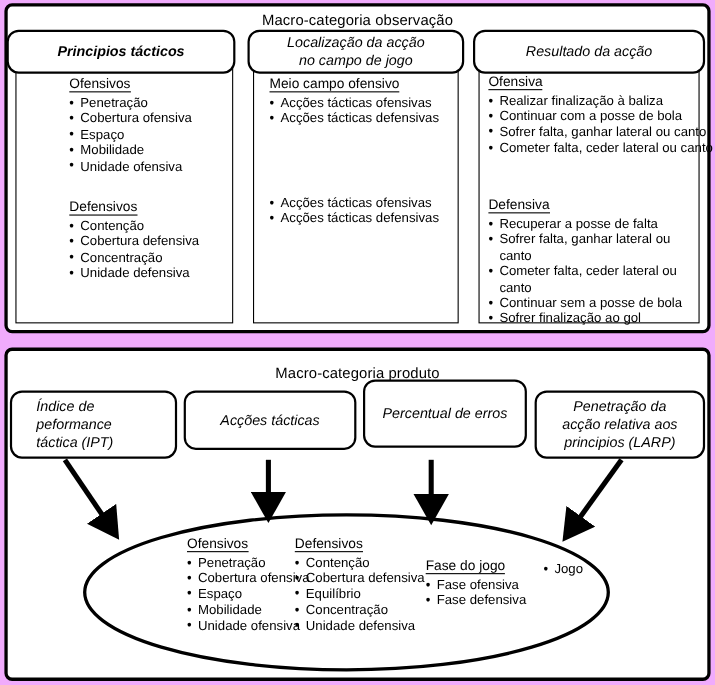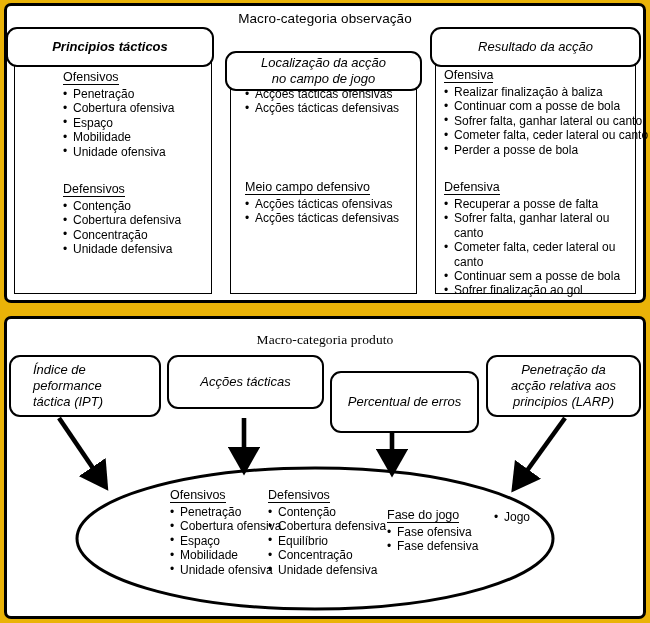--- a/index.html
+++ b/index.html
@@ -13,21 +13,21 @@
     font-family: "Liberation Sans", sans-serif;
     color: #000000;
     -webkit-font-smoothing: antialiased;
   }
 
   .page {
     position: relative;
     width: 650px;
     height: 623px;
     overflow: hidden;
-    background: #eab308;
+    background: #f0abfc;
   }
 
   
   .macro-frame {
     position: absolute;
     border: 3px solid #000;
     border-radius: 7px;
     background: #fff;
     box-sizing: border-box;
   }
@@ -36,21 +36,21 @@
 
   .macro-title {
     position: absolute;
     left: 0; right: 0;
     text-align: center;
     font-size: 13.5px;
     letter-spacing: 0.1px;
     white-space: nowrap;
   }
   #macro-observacao .macro-title { top: 5px; }
-  #macro-produto   .macro-title { top: 13px; font-family: Liberation Serif, serif; }
+  #macro-produto   .macro-title { top: 13px; }
 
   
   .capsule {
     position: absolute;
     border: 2.6px solid #000;
     border-radius: 11px;
     background: #fff;
     box-sizing: border-box;
     display: flex;
     align-items: center;
@@ -62,27 +62,27 @@
     z-index: 3;
   }
   .capsule.left-al {
     justify-content: flex-start;
     text-align: left;
     padding-left: 22px;
   }
 
   
   #cap-principios  { left: 6px;   top: 27px; width: 208px; height: 40px; font-weight: bold; }
-  #cap-localizacao { left: 225px; top: 27px; width: 197px; height: 40px; margin-top: 24px; }
+  #cap-localizacao { left: 225px; top: 27px; width: 197px; height: 40px; }
   #cap-resultado   { left: 430px; top: 27px; width: 211px; height: 40px; }
 
   
   #cap-ipt        { left: 9px;   top: 355px; width: 152px; height: 62px; }
   #cap-acoes      { left: 167px; top: 355px; width: 157px; height: 54px; }
-  #cap-percentual { left: 330px; top: 371px; width: 149px; height: 62px; }
+  #cap-percentual { left: 330px; top: 345px; width: 149px; height: 62px; }
   #cap-larp       { left: 486px; top: 355px; width: 155px; height: 62px; }
 
   
   .col-box {
     position: absolute;
     border: 1.6px solid #000;
     background: #fff;
     box-sizing: border-box;
     z-index: 1;
   }
@@ -206,37 +206,35 @@
 
   <div class="col-box" id="col-localizacao">
     <div class="group" id="g-meio-of">
       <div class="group-title">Meio campo ofensivo</div>
       <ul class="bullets">
         <li>Acções tácticas ofensivas</li>
         <li>Acções tácticas defensivas</li>
       </ul>
     </div>
     <div class="group" id="g-meio-def">
-      <div class="group-title">Meio campo defensivo</div>
       <ul class="bullets">
         <li>Acções tácticas ofensivas</li>
         <li>Acções tácticas defensivas</li>
       </ul>
     </div>
   </div>
 
   <div class="col-box" id="col-resultado">
     <div class="group" id="g-res-of">
       <div class="group-title">Ofensiva</div>
       <ul class="bullets">
         <li>Realizar finalização à baliza</li>
         <li>Continuar com a posse de bola</li>
         <li>Sofrer falta, ganhar lateral ou canto</li>
         <li>Cometer falta, ceder lateral ou canto</li>
-        <li>Perder a posse de bola</li>
       </ul>
     </div>
     <div class="group" id="g-res-def">
       <div class="group-title">Defensiva</div>
       <ul class="bullets" style="width:182px;">
         <li>Recuperar a posse de falta</li>
         <li class="wrap">Sofrer falta, ganhar lateral ou canto</li>
         <li class="wrap">Cometer falta, ceder lateral ou canto</li>
         <li>Continuar sem a posse de bola</li>
         <li>Sofrer finalização ao gol</li>

